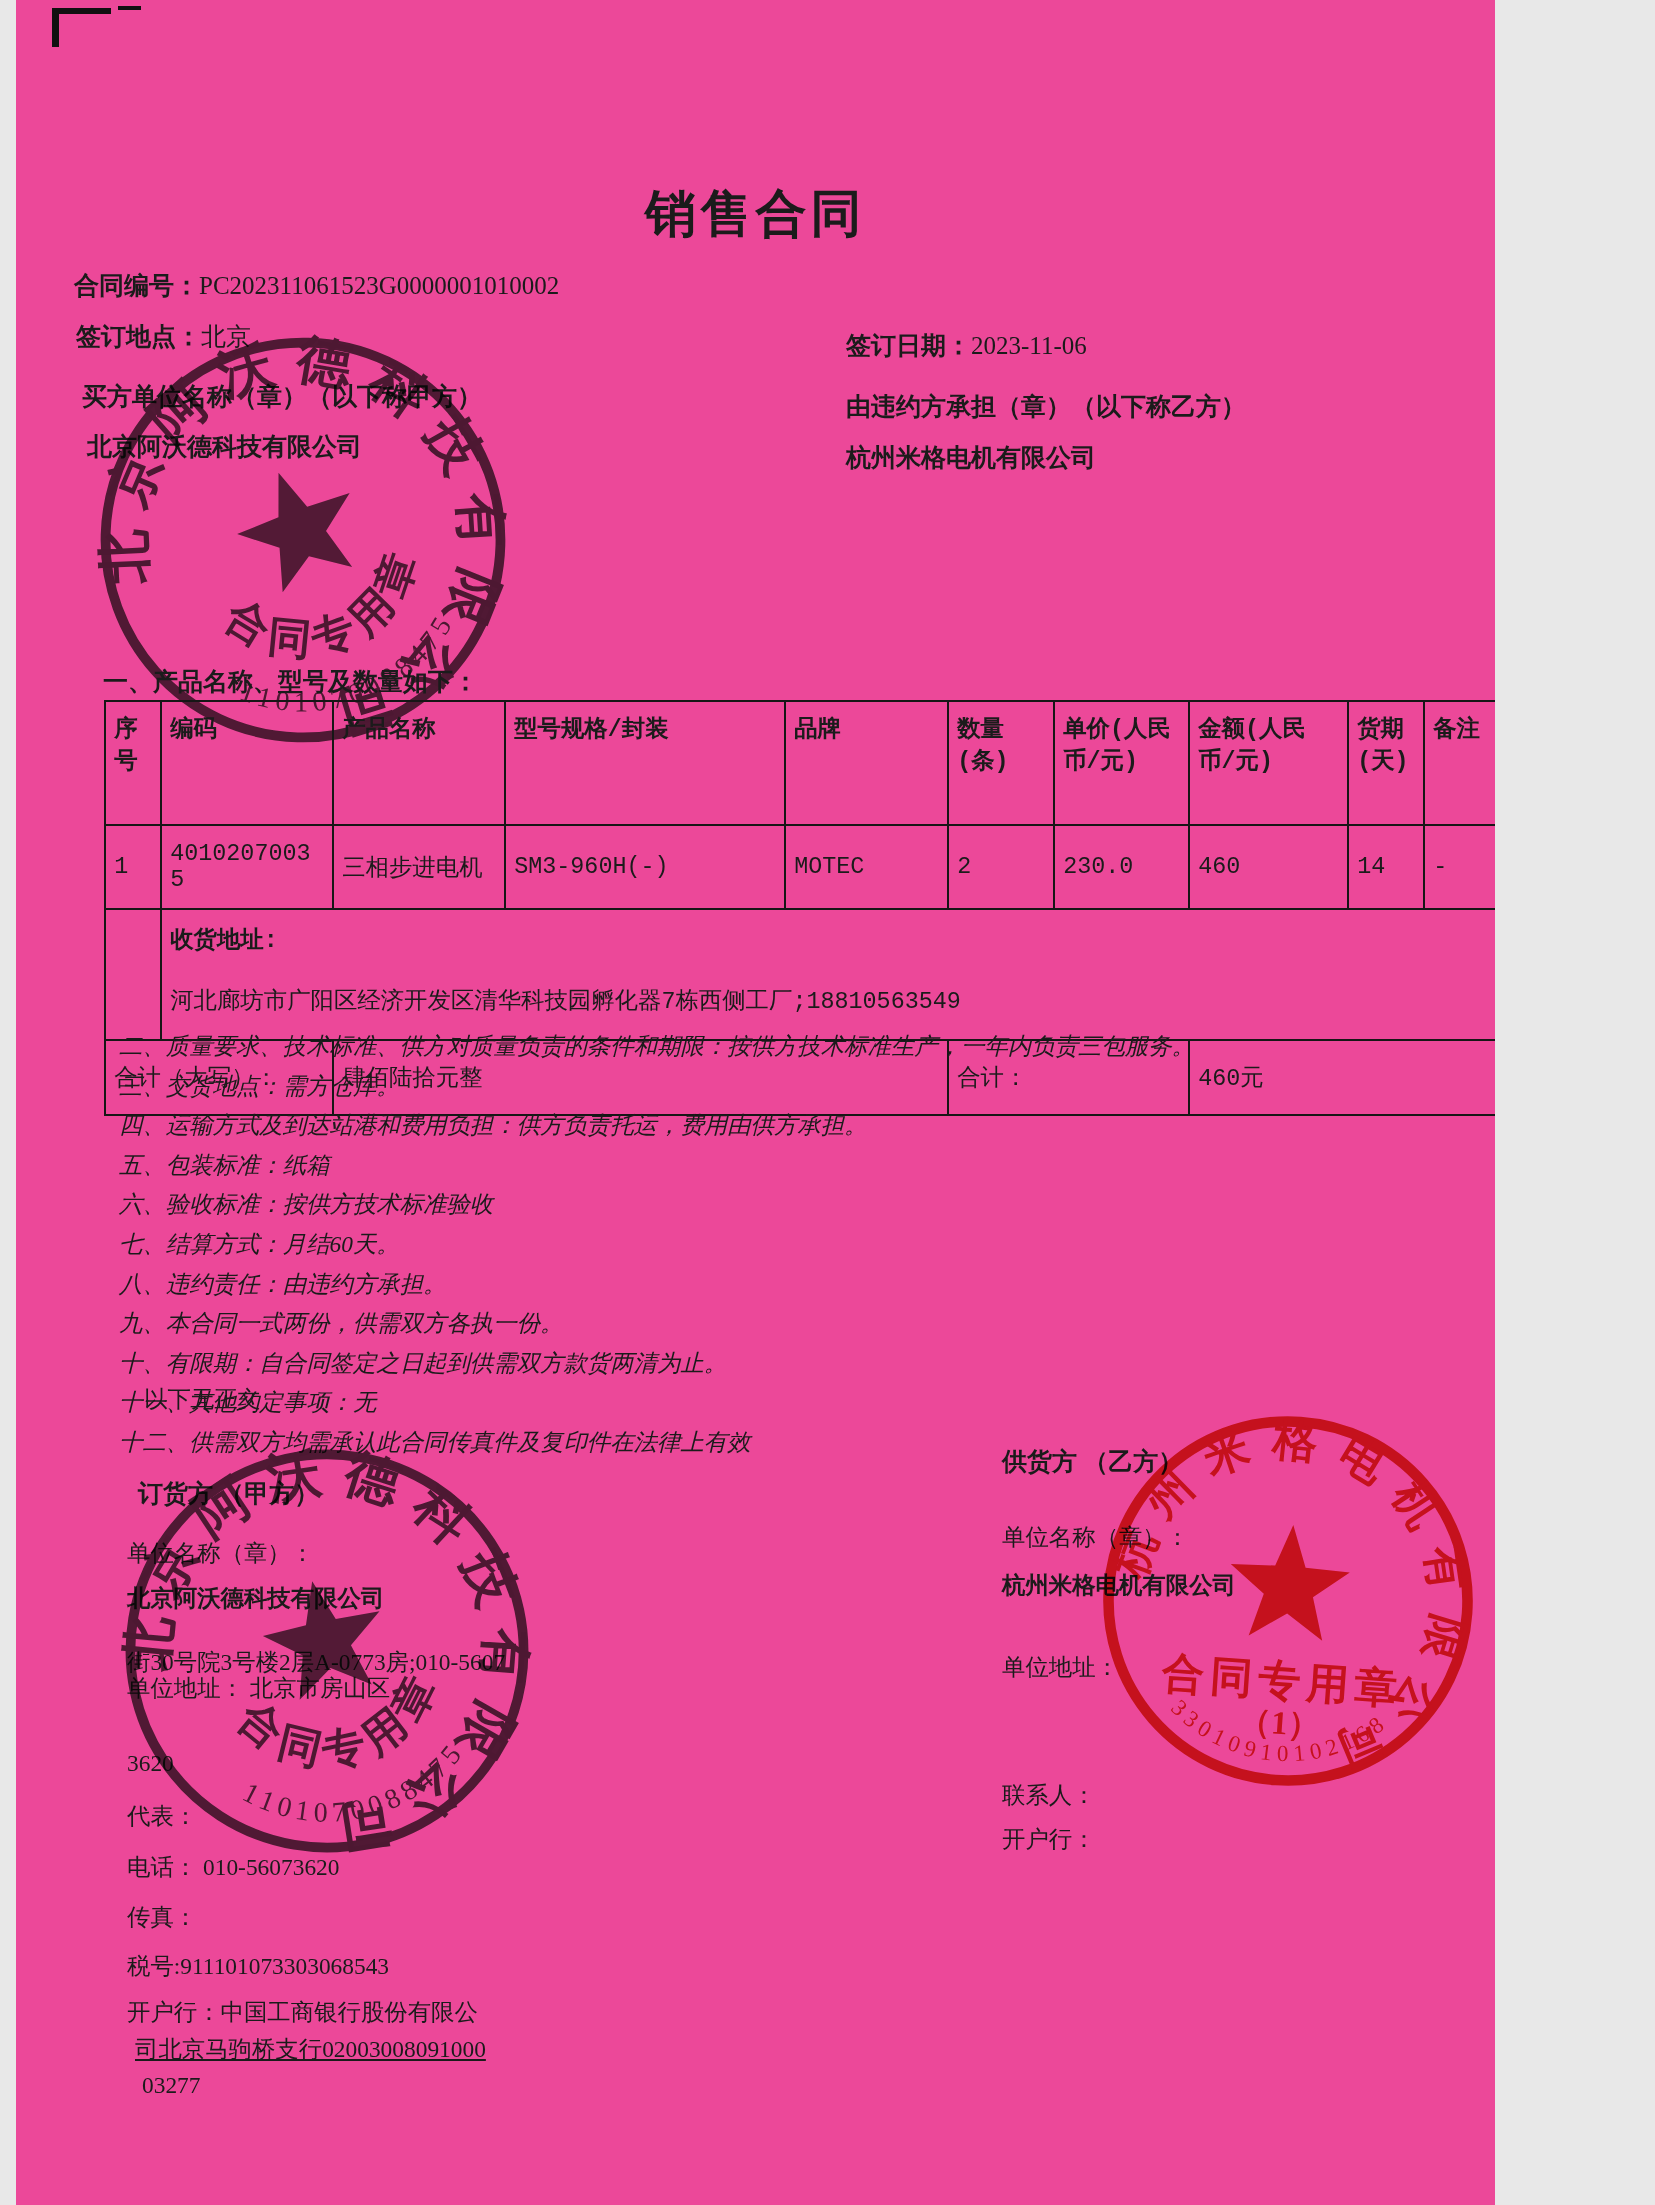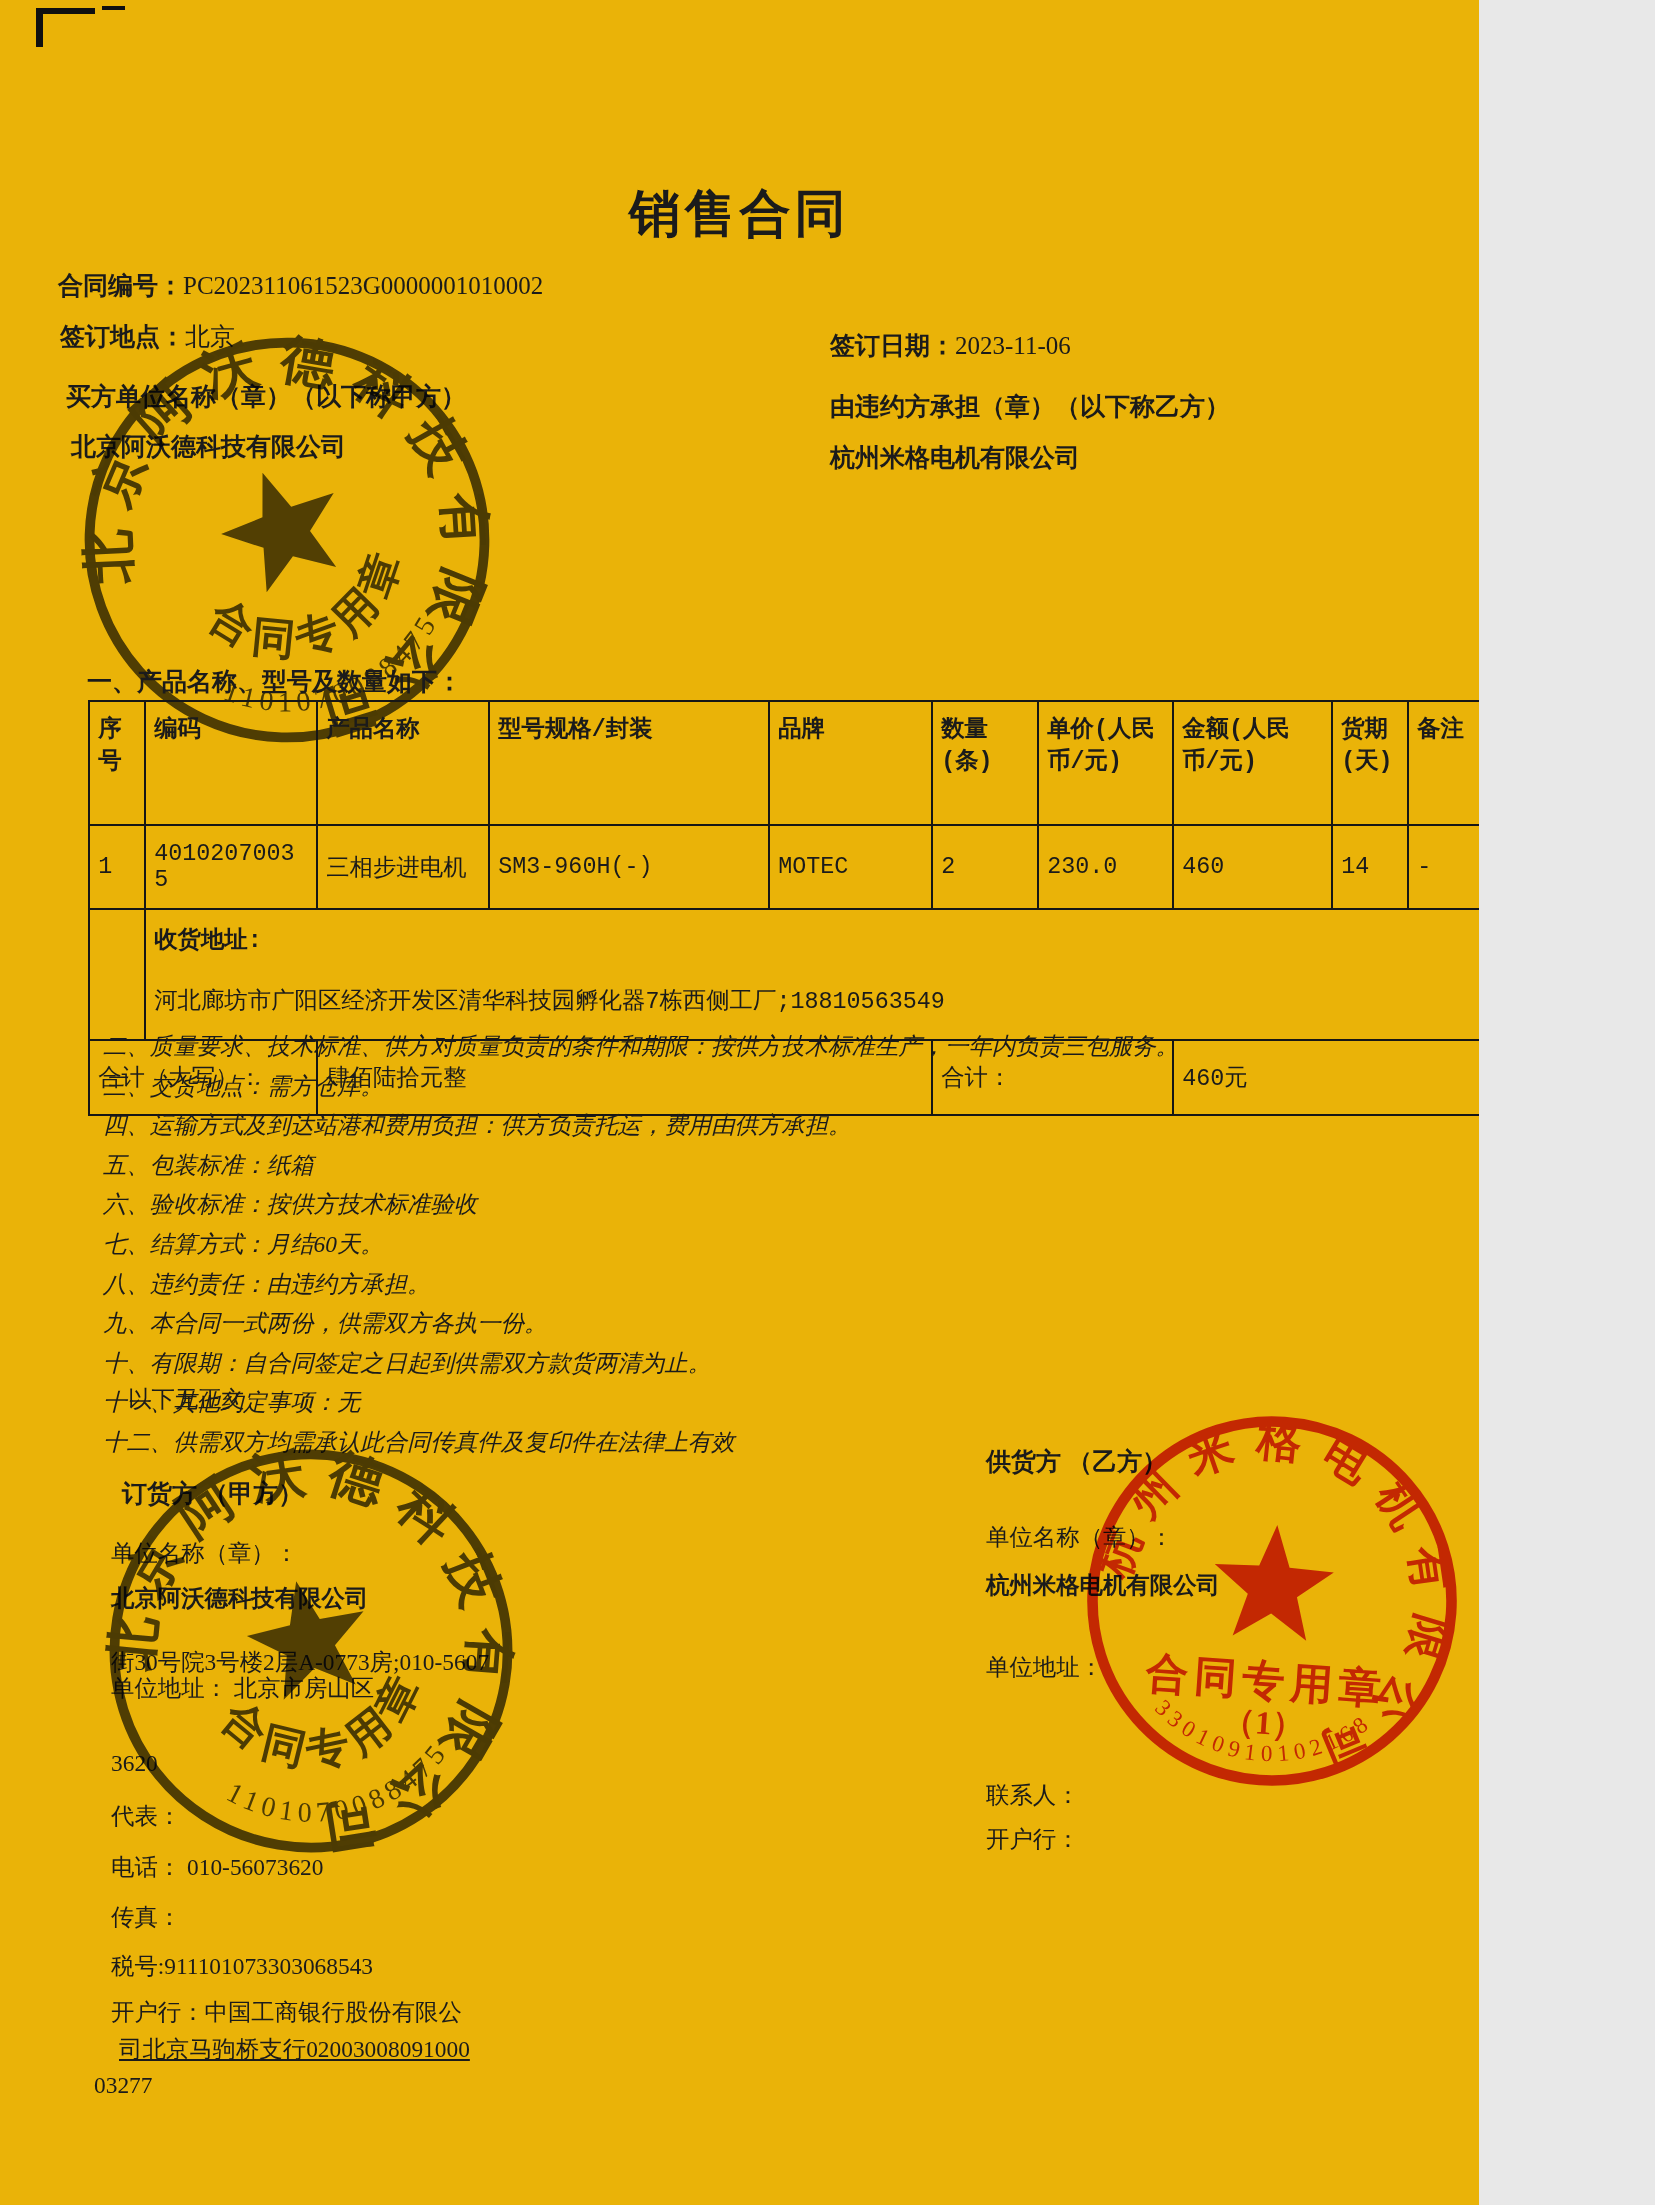--- a/index.html
+++ b/index.html
@@ -1,22 +1,23 @@
 <!DOCTYPE html>
 <html style="font-size:11px"><head>
 <meta charset="utf-8">
 <style>
   html,body{margin:0;padding:0;background:#e8e8e8;}
   .page{
     position:relative;
     width:1479px;height:2205px;
-    background:#eab308;
+    background:#ec4899;
     font-family:"Liberation Serif","DejaVu Serif",serif;
     color:#1b1b1b;
     overflow:hidden;
+    margin-left:16px;
   }
   .abs{position:absolute;white-space:nowrap;}
   .b{font-weight:700;}
   .fs34{font-size:23.4px;}
   .fs36{font-size:25px;}
   .title{
     position:absolute;top:180px;left:0;width:100%;
     text-align:center;font-size:51px;font-weight:700;letter-spacing:4.1px;
   }
   
@@ -192,21 +193,21 @@
     <span>电话：</span> <span>010-56073620</span>
   </div>
   <div class="abs fs34" style="left:111px;top:1901px;">传真：</div>
   <div class="abs fs34" style="left:111px;top:1950px;">
     <span>税号:</span><span>911101073303068543</span>
   </div>
   <div class="abs fs34" style="left:111px;top:1996px;">
     <span>开户行：</span><span>中国工商银行股份有限公</span>
   </div>
   <div class="abs fs34" style="left:119px;top:2033px;text-decoration:underline;">司北京马驹桥支行02003008091000</div>
-  <div class="abs fs34" style="left:94px;top:2072px;">03277</div>
+  <div class="abs fs34" style="left:126px;top:2072px;">03277</div>
 
   <div class="abs fs36 b" style="left:986px;top:1445px;text-align:center;">供货方 （乙方）</div>
   <div class="abs fs34" style="left:986px;top:1521px;">单位名称（章）：</div>
   <div class="abs fs34 b" style="left:986px;top:1569px;">杭州米格电机有限公司</div>
   <div class="abs fs34" style="left:986px;top:1651px;">单位地址：</div>
   <div class="abs fs34" style="left:986px;top:1779px;">联系人：</div>
   <div class="abs fs34" style="left:986px;top:1823px;">开户行：</div>
 
   <div class="stamp stamp-b2">
     <svg viewBox="0 0 400 400">

